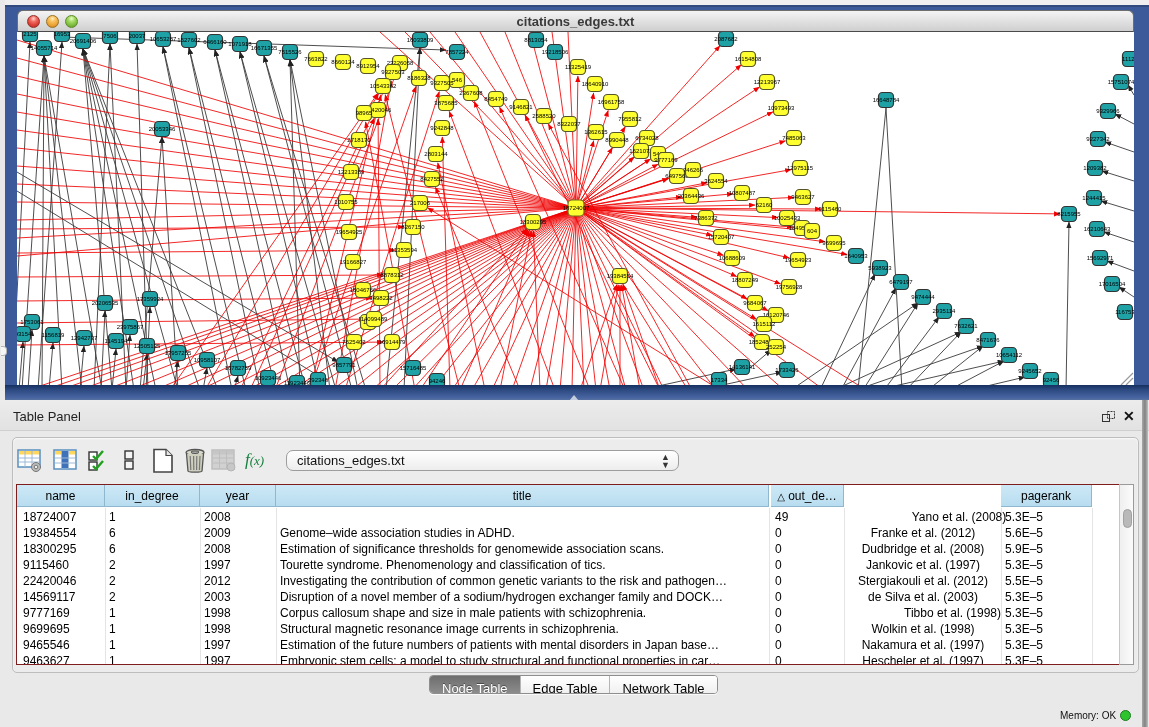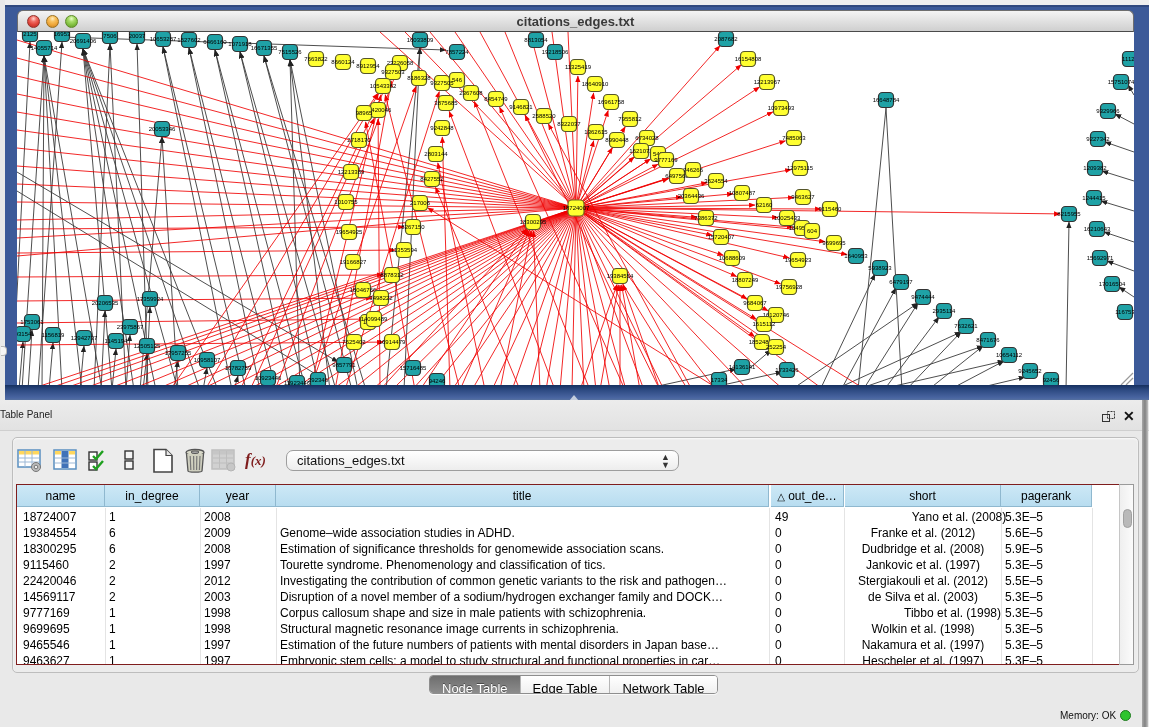--- a/index.html
+++ b/index.html
@@ -13,21 +13,21 @@
 #titlebar{position:absolute;left:0;top:0;width:1117px;height:22px;border-radius:6px 6px 0 0;background:linear-gradient(180deg,#f4f4f4 0,#e3e3e3 45%,#cfcfcf 100%);border:1px solid #6e6e6e;border-bottom:1px solid #4a4a4a}
 .tl{position:absolute;top:4px;width:13px;height:13px;border-radius:50%}
 #tl-r{left:9px;background:radial-gradient(circle at 50% 25%,#ffd5d0 0,#f07067 30%,#e0443a 60%,#b02a22 100%);border:1px solid #92302a}
 #tl-y{left:28px;background:radial-gradient(circle at 50% 25%,#ffedc0 0,#f8c260 30%,#f0a83a 60%,#c27d20 100%);border:1px solid #9a7020}
 #tl-g{left:47px;background:radial-gradient(circle at 50% 25%,#e8ffc8 0,#a8dc6a 30%,#84c243 60%,#5d9427 100%);border:1px solid #5d8a28}
 #title{position:absolute;left:0;right:0;top:3px;text-align:center;font-size:13px;font-weight:bold;color:#3a3a3a}
 #canvas{position:absolute;left:0;top:22px;width:1117px;height:353px;background:#fff;overflow:hidden}
 #grip{position:absolute;left:569px;top:395px;width:0;height:0;border-left:5px solid transparent;border-right:5px solid transparent;border-bottom:6px solid #c3cddd}
 #tablepanel{position:absolute;left:0;top:400px;width:1149px;height:327px;background:#e9e9e9}
 #tpheader{position:absolute;left:0;top:0;width:1149px;height:31px;background:linear-gradient(180deg,#ececec,#e2e2e2);border-bottom:1px solid #cfcfcf}
-#tpheader span{position:absolute;left:0;top:9px;font-size:10px;color:#222}
+#tpheader span{position:absolute;left:13px;top:9px;font-size:13px;color:#222}
 #fico{position:absolute;left:1102px;top:11px;width:13px;height:11px}
 #xico{position:absolute;left:1123px;top:8px;font-size:14px;font-weight:bold;color:#111}
 #bigpanel{position:absolute;left:12px;top:37px;width:1127px;height:236px;background:#ececec;border:1px solid #bdbdbd;border-radius:5px;box-shadow:inset 0 1px 2px rgba(255,255,255,.8)}
 #rightstrip{position:absolute;left:1142px;top:0px;width:6px;height:327px;background:linear-gradient(90deg,#a8a8a8,#828282 50%,#c0c0c0)}
 
 .ticon{position:absolute;top:448px}
 #dropdown{position:absolute;left:286px;top:450px;width:393px;height:21px;background:linear-gradient(180deg,#ffffff,#ededed);border:1px solid #9d9d9d;border-radius:7px;font-size:13px;color:#111;line-height:19px;padding-left:10px}
 #ddarr{position:absolute;right:8px;top:2px;font-size:9px;color:#333;line-height:8px;text-align:center}
 
 #tbl{position:absolute;left:16px;top:484px;width:1118px;height:181px;background:#fff;border:1px solid #7f1d1d;overflow:hidden}
@@ -637,30 +637,29 @@
  <rect x="1" y="2" width="22" height="19" fill="#bbb" stroke="#999" stroke-width="1.5"></rect>
  <rect x="2" y="3" width="20" height="3.5" fill="#a8a8a8"></rect>
  <g stroke="#999" stroke-width="1">
       <line x1="2" y1="10" x2="22" y2="10"></line>
       <line x1="2" y1="15" x2="22" y2="15"></line>
       <line x1="8.5" y1="3" x2="8.5" y2="20"></line>
       <line x1="15.5" y1="3" x2="15.5" y2="20"></line>
     </g>
  <circle cx="20" cy="19" r="4" fill="#aaa" stroke="#888"></circle>
 </svg>
-<div class="ticon" style="left:245px;top:450px;position:absolute;font-family:'Liberation Serif',serif;font-style:italic;font-weight:bold;font-size:17px;color:#7f1d1d">f<span style="font-size:13px">(x)</span></div>
+<div class="ticon" style="left:245px;top:450px;position:absolute;font-family:'Liberation Serif',serif;font-style:italic;font-weight:normal;font-size:17px;color:#15803d">f<span style="font-size:13px">(x)</span></div>
 
 <div id="dropdown">citations_edges.txt<div id="ddarr">▲<br>▼</div></div>
 <div id="tbl">
     <div class="hc" style="left:0px;width:88px">name</div>
 <div class="hc" style="left:88px;width:95px">in_degree</div>
 <div class="hc" style="left:183px;width:76px">year</div>
 <div class="hc" style="left:259px;width:493px">title</div>
 <div class="hc" style="left:754px;width:73px"><span style="font-size:10px">△</span> out_de…</div>
-<div class="hc" style="left:828px;width:156px">short</div>
 <div class="hc" style="left:984px;width:91px">pagerank</div>
 <div class="gl" style="left:88px"></div>
 <div class="gl" style="left:183px"></div>
 <div class="gl" style="left:259px"></div>
 <div class="gl" style="left:752px"></div>
 <div class="gl" style="left:827px"></div>
 <div class="gl" style="left:984px"></div>
 <div class="gl" style="left:1075px"></div>
 <div class="row" style="top:24px">
 <span class="c" style="left:6px">18724007</span>

